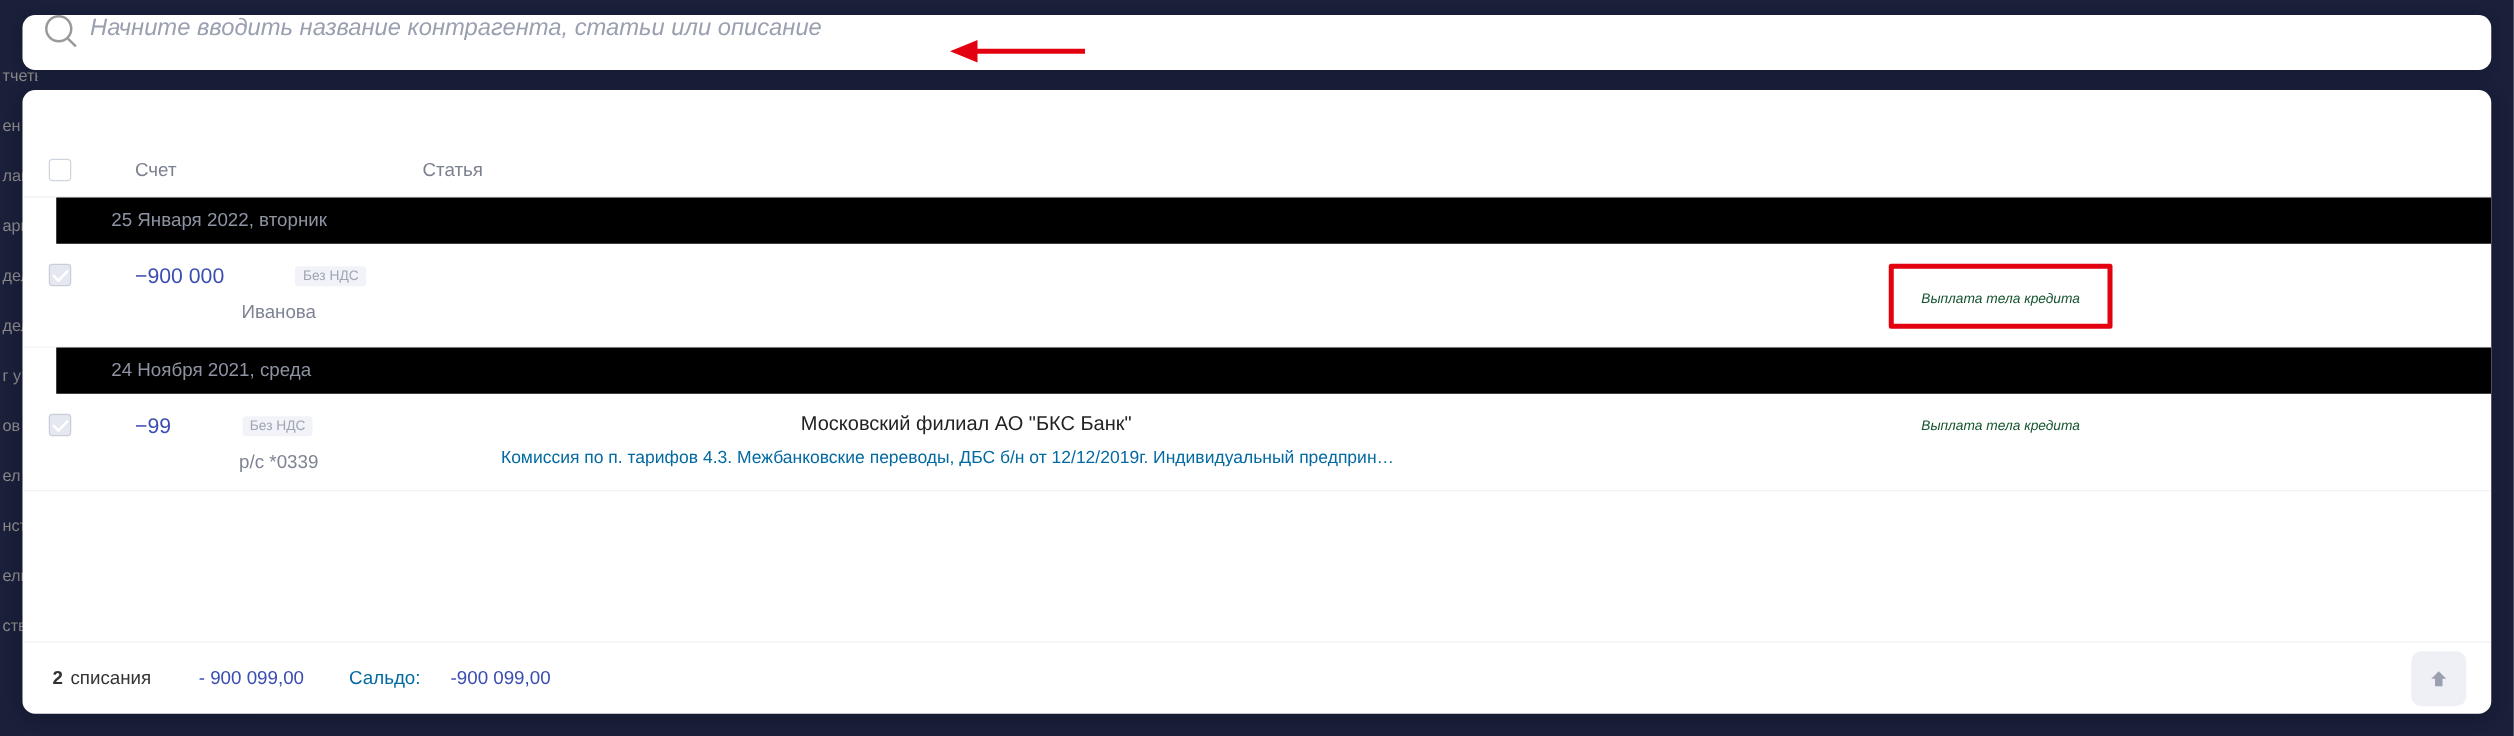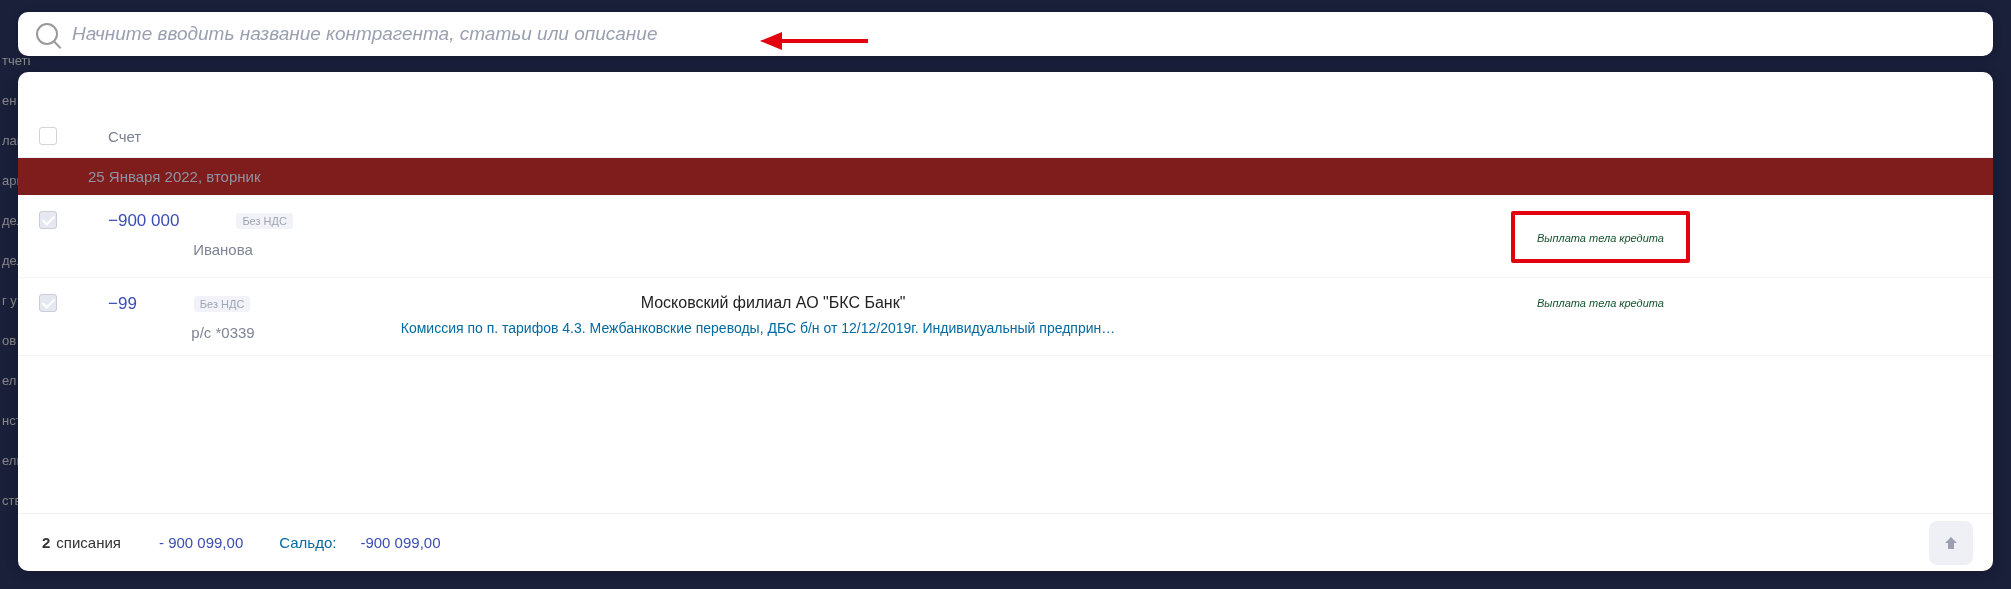--- a/index.html
+++ b/index.html
@@ -29,21 +29,21 @@
 
   
   .search-bar {
     position: absolute;
     top: 12px; left: 18px; right: 18px;
     height: 44px;
     background: #fff;
     border-radius: 10px;
     box-shadow: 0 2px 10px rgba(0,0,0,0.15);
     display: flex;
-    align-items: center;
+    align-items: flex-start;
     padding: 0 18px;
     z-index: 10;
   }
   .search-icon {
     width: 22px; height: 22px;
     border: 2px solid #999;
     border-radius: 50%;
     position: relative;
     margin-right: 14px;
     flex-shrink: 0;
@@ -116,24 +116,25 @@
     content: "";
     position: absolute;
     left: 5px; top: 1px;
     width: 5px; height: 10px;
     border: solid #fff;
     border-width: 0 2px 2px 0;
     transform: rotate(45deg);
   }
 
   .date-divider {
-    background: #7f1d1d;
-    padding: 10px 0 10px 70px;
+    background: #000000;
+    padding: 10px 0 10px 44px;
     color: #8d93a2;
     font-size: 15px;
+    margin-left: 27px;
   }
 
   .row {
     display: flex;
     align-items: flex-start;
     padding: 16px 0 14px;
     border-bottom: 1px solid #f3f4f8;
     text-align: center;
   }
   .row .col-account { display:flex; flex-direction:column; gap:10px; }
@@ -214,38 +215,40 @@
   <polygon points="0,13 22,4 22,22" fill="#e3000f"></polygon>
 </svg>
 
 <div class="panel">
 
   <div class="table-header">
     <div class="col-check">
       <span class="checkbox"></span>
     </div>
     <div class="col-account">Счет</div>
+    <div class="col-article">Статья</div>
   </div>
 
   <div id="table-body">
       <div class="date-divider">25 Января 2022, вторник</div>
       <div class="row">
         <div class="col-check">
           <span class="checkbox checked"></span>
         </div>
         <div class="col-account">
           <div class="amount-line">
             <span class="amount-neg">−900 000</span>
             <span class="vat-badge">Без НДС</span>
           </div>
           <div class="subaccount">Иванова</div>
         </div>
         <div class="col-counterparty"></div>
         <div class="col-article"><span class="highlight-box"><span class="article-text">Выплата тела кредита</span></span></div>
       </div>
+      <div class="date-divider">24 Ноября 2021, среда</div>
       <div class="row">
         <div class="col-check">
           <span class="checkbox checked"></span>
         </div>
         <div class="col-account">
           <div class="amount-line">
             <span class="amount-neg">−99</span>
             <span class="vat-badge">Без НДС</span>
           </div>
           <div class="subaccount">р/с *0339</div>

